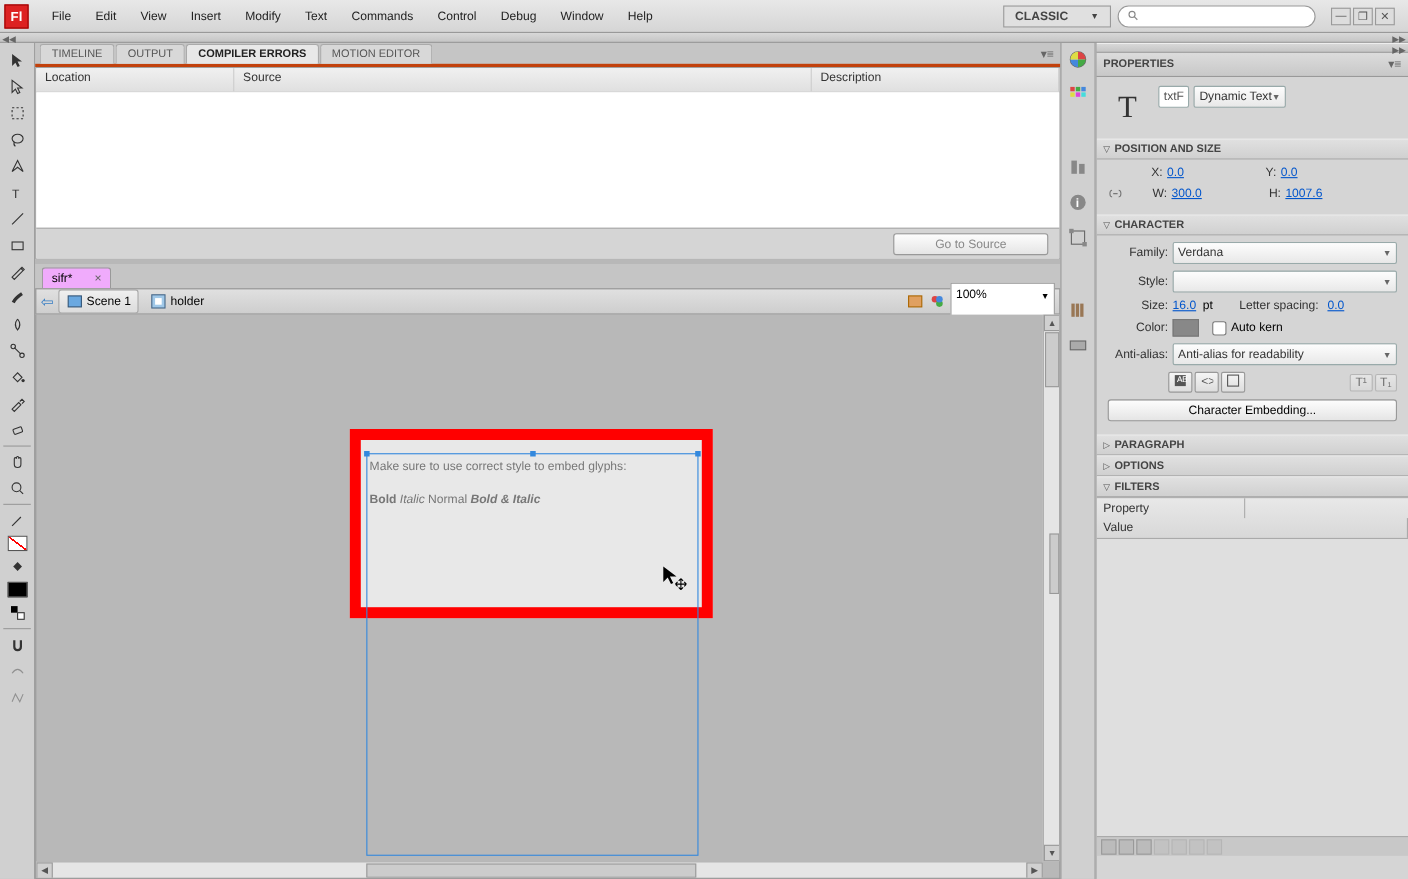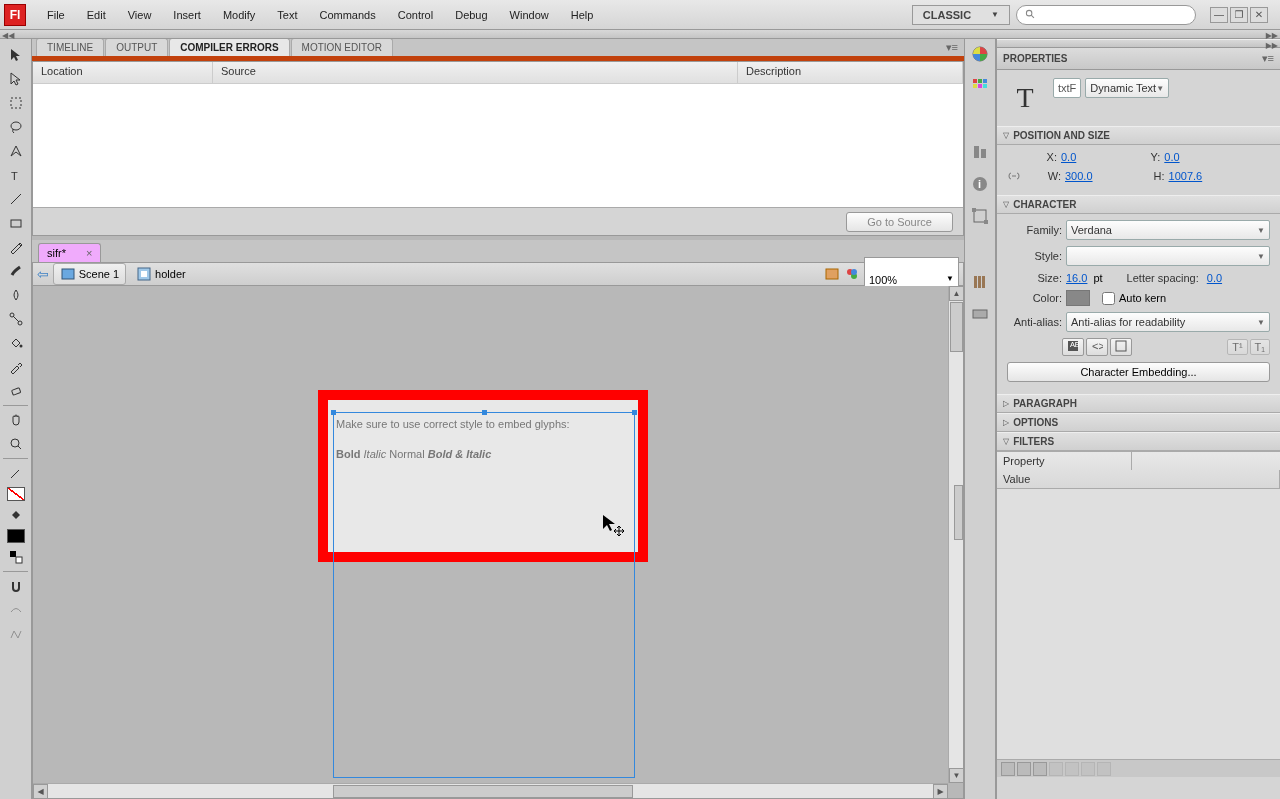--- a/index.html
+++ b/index.html
@@ -25,42 +25,42 @@
 .main-area { display: flex; height: 760px; }
 .left-tools { width: 32px; background: #d0d0d0; border-right: 1px solid #999; display: flex; flex-direction: column; padding-top: 4px; }
 .tool-btn { width: 28px; height: 22px; margin: 1px auto; display: flex; align-items: center; justify-content: center; border: 1px solid transparent; }
 .tool-btn svg { width: 16px; height: 16px; }
 .tool-sep { height: 1px; background: #999; margin: 2px 3px; }
 .color-swatch { width: 18px; height: 14px; border: 1px solid #555; margin: 2px auto; }
 
 .center-col { flex: 1; display: flex; flex-direction: column; background: #b8b8b8; }
 
 
-.panel-tabs { height: 22px; background: #c5c5c5; border-bottom: 5px solid #c2410c; display: flex; align-items: flex-end; padding-left: 4px; }
+.panel-tabs { height: 22px; background: #c5c5c5; border-bottom: 3px solid #c2410c; display: flex; align-items: flex-end; padding-left: 4px; }
 .panel-tab { padding: 3px 10px; font-size: 10px; color: #555; border: 1px solid #aaa; border-bottom: none; background: #d8d8d8; margin-right: 1px; border-radius: 3px 3px 0 0; }
 .panel-tab.active { background: #e8e8e8; color: #222; font-weight: bold; }
 .panel-menu { margin-left: auto; padding: 2px 6px; color: #666; }
 
 .error-panel { height: 175px; background: #fff; border: 1px solid #999; margin: 0; display: flex; flex-direction: column; }
 .error-header { height: 22px; background: linear-gradient(#f0f0f0,#e0e0e0); border-bottom: 1px solid #ccc; display: flex; }
 .error-col { padding: 3px 8px; border-right: 1px solid #ccc; color: #333; }
 .error-body { flex: 1; background: #fff; }
 .error-footer { height: 28px; background: #d5d5d5; border-top: 1px solid #aaa; display: flex; align-items: center; justify-content: flex-end; padding-right: 10px; }
-.goto-btn { border: 1px solid #999; border-radius: 3px; background: linear-gradient(#fdfdfd,#e5e5e5); padding: 3px 20px; color: #888; }
+.goto-btn { border: 1px solid #999; border-radius: 3px; background: linear-gradient(#fdfdfd,#e5e5e5); padding: 3px 37px; color: #888; }
 
 
 .doc-tabs { height: 22px; background: #c5c5c5; display: flex; align-items: flex-end; padding-left: 6px; margin-top: 4px; }
 .doc-tab { padding: 3px 8px; background: #f0abfc; border: 1px solid #999; border-bottom: none; border-radius: 3px 3px 0 0; display: flex; align-items: center; gap: 20px; font-size: 10px; }
 .doc-tab .x { color: #666; }
 
 
 .edit-bar { height: 24px; background: linear-gradient(#e0e0e0,#cecece); border: 1px solid #999; display: flex; align-items: center; padding: 0 4px; gap: 4px; }
 .edit-bar .crumb { display: flex; align-items: center; gap: 3px; padding: 2px 6px; background: linear-gradient(#f0f0f0,#dcdcdc); border: 1px solid #aaa; border-radius: 3px; }
 .edit-bar .spacer { flex: 1; }
-.zoom-box { width: 95px; height: 18px; border: 1px solid #999; background: #fff; padding: 16px 4px; display: flex; align-items: flex-start; justify-content: space-between; }
+.zoom-box { width: 95px; height: 18px; border: 1px solid #999; background: #fff; padding: 16px 4px; display: flex; align-items: flex-end; justify-content: space-between; }
 .small-icon { width: 16px; height: 16px; }
 
 
 .stage-wrap { flex: 1; position: relative; background: #b8b8b8; border: 1px solid #999; border-top: none; overflow: hidden; }
 .stage-scroll-v { position: absolute; right: 0; top: 0; bottom: 15px; width: 15px; background: #e5e5e5; border-left: 1px solid #aaa; }
 .stage-scroll-h { position: absolute; left: 0; right: 15px; bottom: 0; height: 15px; background: #e5e5e5; border-top: 1px solid #aaa; }
 .sc-arrow { position: absolute; width: 15px; height: 15px; background: #d0d0d0; border: 1px solid #999; display: flex; align-items: center; justify-content: center; font-size: 8px; color: #555; }
 .sc-thumb-v { position: absolute; width: 13px; background: #ccc; border: 1px solid #999; left: 1px; }
 .sc-thumb-h { position: absolute; height: 13px; background: #ccc; border: 1px solid #999; top: 1px; }
 .sc-hide-tab { position: absolute; right: 0; top: 40%; width: 9px; height: 55px; background: #ccc; border: 1px solid #999; }

